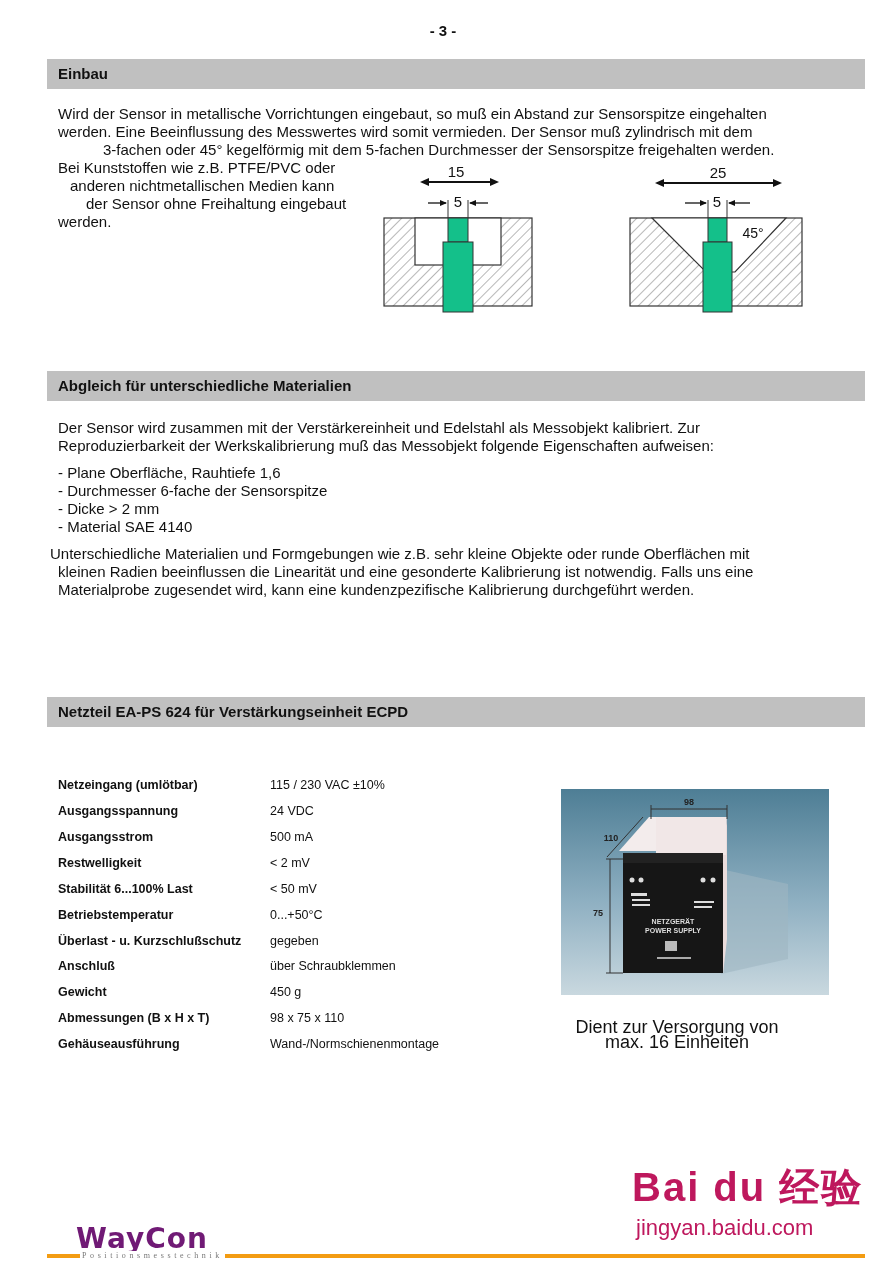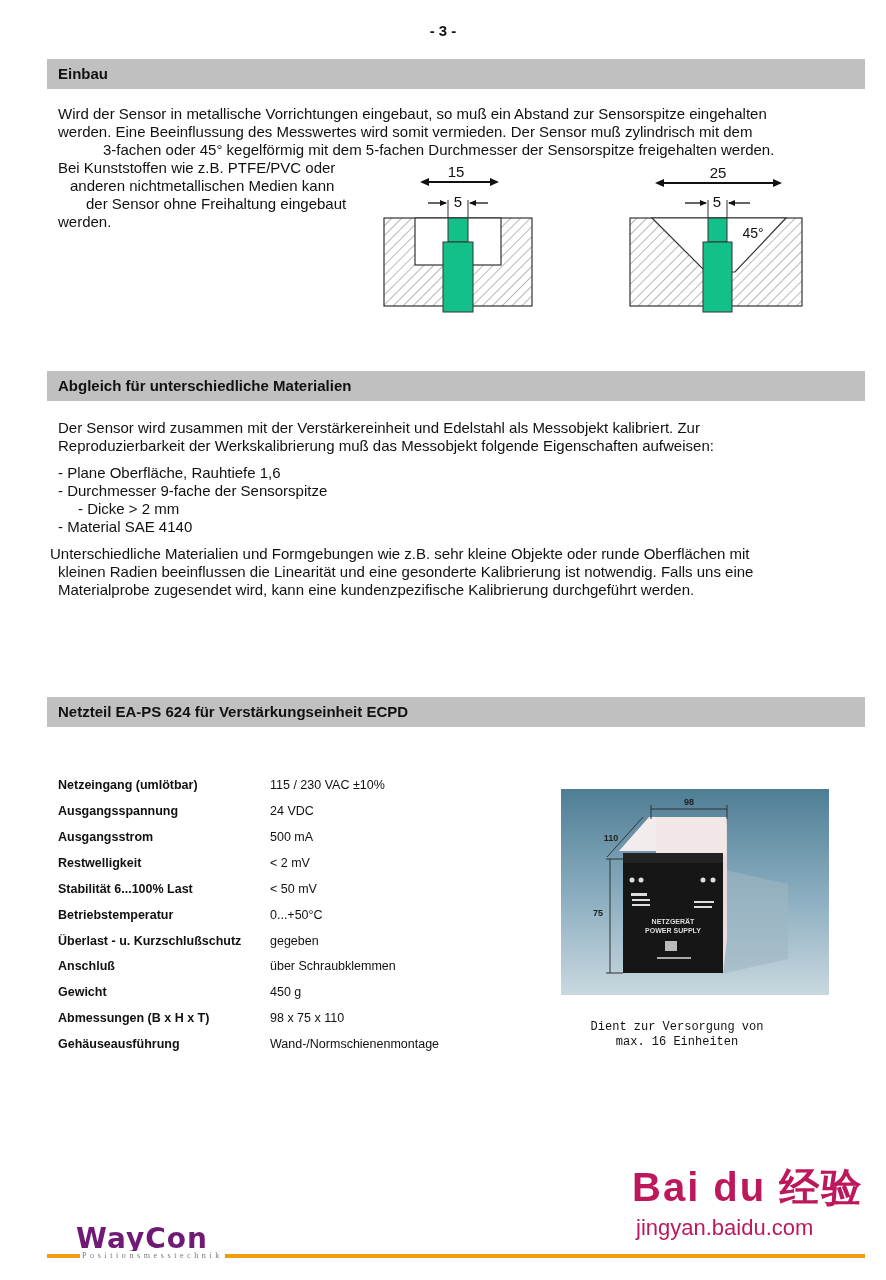--- a/index.html
+++ b/index.html
@@ -8,21 +8,21 @@
   .abs { position: absolute; }
   .page-num { left: 0; width: 886px; top: 22px; text-align: center; font-weight: bold; font-size: 15px; }
   .sec-hdr { left: 47px; width: 818px; height: 30px; background: #c0c0c0; box-sizing: border-box;
              padding-left: 11px; font-weight: bold; font-size: 15px; line-height: 30px; }
   .para { font-size: 15px; line-height: 18px; }
   .spec-row { position: absolute; left: 58px; font-size: 12.5px; height: 26px; }
   .spec-k { position: absolute; left: 0; width: 210px; font-weight: bold; white-space: nowrap; }
   .spec-v { position: absolute; left: 212px; white-space: nowrap; }
   .photo { left: 561px; top: 789px; width: 268px; height: 206px;
            background: linear-gradient(180deg, #4e7e95 0%, #8fb0c2 55%, #c9d8df 100%); overflow: hidden; }
-  .caption { left: 561px; width: 232px; top: 1020px; text-align: center; font-size: 12px; line-height: 15px; font-family: Liberation Mono, monospace; }
+  .caption { left: 561px; width: 232px; top: 1020px; text-align: center; font-size: 18px; line-height: 15px; }
   .footer-line { left: 47px; top: 1254px; width: 818px; height: 4px; background: #f39c12; }
   .logo { left: 76px; top: 1222px; font-weight: bold; font-size: 28px; color: #701a75; letter-spacing: 1px;
           font-family: "DejaVu Sans", sans-serif; }
   .logo-sub { left: 80px; top: 1251px; font-size: 8px; letter-spacing: 3.6px; color: #777; background: #fff; padding: 0 2px;
               font-family: "Liberation Serif", serif; }
   .wm { color: #be185d; font-weight: bold; }
 </style>
 </head>
 <body>
 
@@ -86,22 +86,22 @@
   <text x="92" y="47" text-anchor="middle" font-size="15" font-family="Liberation Sans, sans-serif" fill="#111">5</text>
   <text x="128" y="78" text-anchor="middle" font-size="14" font-family="Liberation Sans, sans-serif" fill="#111">45°</text>
 </svg>
 
 <div class="abs sec-hdr" style="top:371px;">Abgleich für unterschiedliche Materialien</div>
 
 <div class="abs para" style="left:58px; top:419px;">Der Sensor wird zusammen mit der Verstärkereinheit und Edelstahl als Messobjekt kalibriert. Zur</div>
 <div class="abs para" style="left:58px; top:437px;">Reproduzierbarkeit der Werkskalibrierung muß das Messobjekt folgende Eigenschaften aufweisen:</div>
 
 <div class="abs para" style="left:58px; top:464px;">- Plane Oberfläche, Rauhtiefe 1,6</div>
-<div class="abs para" style="left:58px; top:482px;">- Durchmesser 9-fache der Sensorspitze</div>
-<div class="abs para" style="left:58px; top:500px;margin-left:20px;">- Dicke &gt; 2 mm</div>
+<div class="abs para" style="left:58px; top:482px;">- Durchmesser 6-fache der Sensorspitze</div>
+<div class="abs para" style="left:58px; top:500px;">- Dicke &gt; 2 mm</div>
 <div class="abs para" style="left:58px; top:518px;">- Material SAE 4140</div>
 
 <div class="abs para" style="left:50px; top:545px;">Unterschiedliche Materialien und Formgebungen wie z.B. sehr kleine Objekte oder runde Oberflächen mit</div>
 <div class="abs para" style="left:58px; top:563px;">kleinen Radien beeinflussen die Linearität und eine gesonderte Kalibrierung ist notwendig. Falls uns eine</div>
 <div class="abs para" style="left:58px; top:581px;">Materialprobe zugesendet wird, kann eine kundenzpezifische Kalibrierung durchgeführt werden.</div>
 
 <div class="abs sec-hdr" style="top:697px;">Netzteil EA-PS 624 für Verstärkungseinheit ECPD</div>
 
 <div>
   <div class="spec-row" style="top:778px;">

